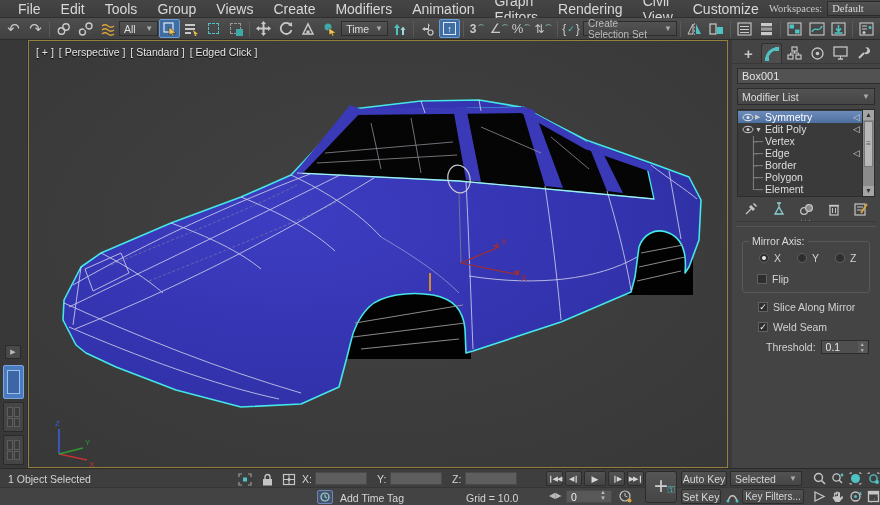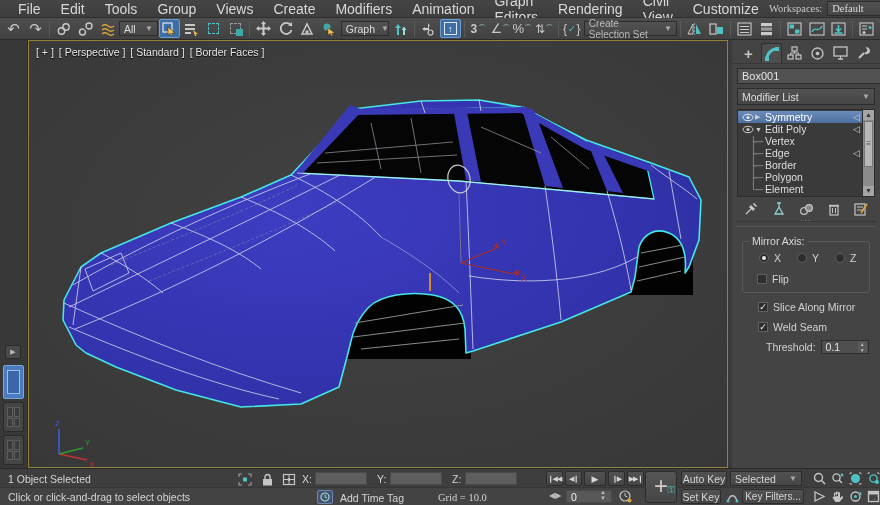--- a/index.html
+++ b/index.html
@@ -197,21 +197,21 @@
         <path d="M5.5 8.5 h3 v3 h-3 Z" fill="#c9c9c9"></path>
       </svg>
     </span>
   <span class="tbtn">
       <svg width="14" height="14">
         <circle cx="5" cy="5" r="3.5" fill="#3fa9a9"></circle>
         <path d="M6 6 L13 11 L9.8 11.3 L11 14 L9.4 14 L8.3 11.6 L6 13 Z" fill="#f2c14e" stroke="#222" stroke-width="0.4"></path>
       </svg>
     </span>
   <span class="dd" style="width:48px;">
-    <span>Graph</span>
+    <span>Time</span>
       <span class="car">▼</span>
   </span>
   <span class="tbtn">
       <svg width="15" height="14">
         <path d="M4 13 V6 L2 6 L5 2 L8 6 L6 6 V13 Z" fill="#4fc3c3"></path>
         <path d="M10 13 V8 L8.5 8 L11 4.5 L13.5 8 L12 8 V13 Z" fill="#9adada"></path>
       </svg>
     </span>
   <span class="tsep"></span>
   <span class="tbtn">
@@ -421,21 +421,21 @@
       <text x="26" y="385" font-size="8" fill="#3a5fd6" stroke="none">Z</text>
       <text x="56" y="404" font-size="8" fill="#2f9b2f" stroke="none">Y</text>
       <text x="60" y="426" font-size="8" fill="#c23232" stroke="none">X</text>
     </g>
   </svg>
 
   <div id="vplabel">
     <span>[ + ]</span>
     <span>[ Perspective ]</span>
     <span>[ Standard ]</span>
-    <span>[ Border Faces ]</span>
+    <span>[ Edged Click ]</span>
   </div>
 </div>
 
 <div id="cpanel">
   <div id="cp-tabs">
     <span class="cptab" style="font-weight:bold;">+</span>
     <span class="cptab active">
         <svg width="15" height="15">
           <path d="M3 13 A10 10 0 0 1 13 3" fill="none" stroke="#4fc3c3" stroke-width="3"></path>
           <rect x="1" y="11" width="4" height="4" fill="#4fc3c3"></rect>
@@ -612,21 +612,20 @@
         </span>
       </div>
     </div>
   </div>
 </div>
 
 <div id="statusbar">
   <div class="r2bg"></div>
 
   <span class="sb" style="left:8px; top:4px;">1 Object Selected</span>
-  <span class="sb" style="left:8px; top:22px;">Click or click-and-drag to select objects</span>
 
   <span class="sb navico" style="left:236px; top:3px;">
       <svg width="14" height="13">
         <path d="M1 4 V1 H4 M10 1 H13 V4 M13 9 V12 H10 M4 12 H1 V9" fill="none" stroke="#9a9a9a" stroke-width="1.2"></path>
         <rect x="5" y="4.5" width="4" height="4" fill="#4fc3c3"></rect>
       </svg>
     </span>
   <span class="sb navico" style="left:258px; top:3px;">
       <svg width="11" height="13">
         <rect x="1" y="6" width="9" height="6.5" fill="#c5c5c5"></rect>
@@ -642,21 +641,21 @@
       </svg>
     </span>
 
   <span class="sb" style="left:302px; top:4px;">X:</span>
   <span class="sb sfield" style="left:315px; top:3px; width:52px;"></span>
   <span class="sb" style="left:377px; top:4px;">Y:</span>
   <span class="sb sfield" style="left:390px; top:3px; width:52px;"></span>
   <span class="sb" style="left:452px; top:4px;">Z:</span>
   <span class="sb sfield" style="left:465px; top:3px; width:52px;"></span>
 
-  <span class="sb" style="left:438px; top:22.5px;font-family:Liberation Serif, serif;">Grid = 10.0</span>
+  <span class="sb" style="left:466px; top:22.5px;">Grid = 10.0</span>
 
   <span class="sb" style="left:317px; top:21px; width:16px; height:14px; border:1px solid #6a87b8; border-radius:2px; background:#47536b; display:inline-flex; align-items:center; justify-content:center;">
       <svg width="10" height="10">
         <circle cx="5" cy="5" r="4" fill="none" stroke="#9adada" stroke-width="1.2"></circle>
         <line x1="5" y1="5" x2="5" y2="2.5" stroke="#9adada"></line>
         <line x1="5" y1="5" x2="7" y2="6" stroke="#9adada"></line>
       </svg>
     </span>
   <span class="sb" style="left:340px; top:22.5px;">Add Time Tag</span>
 

